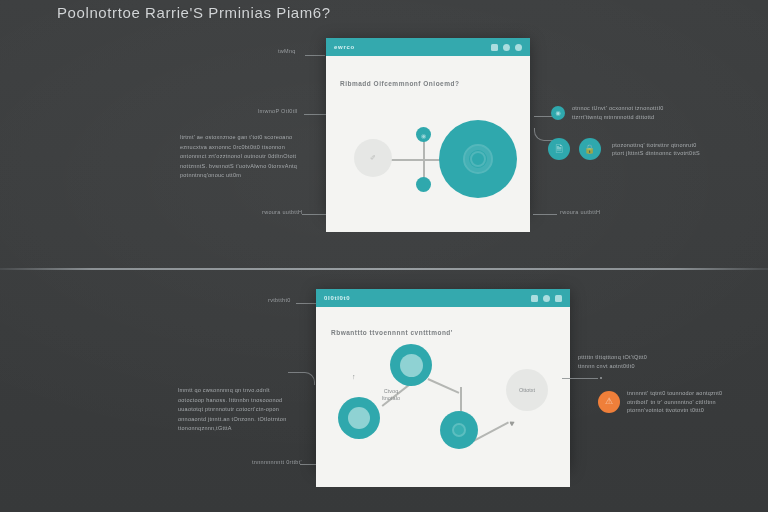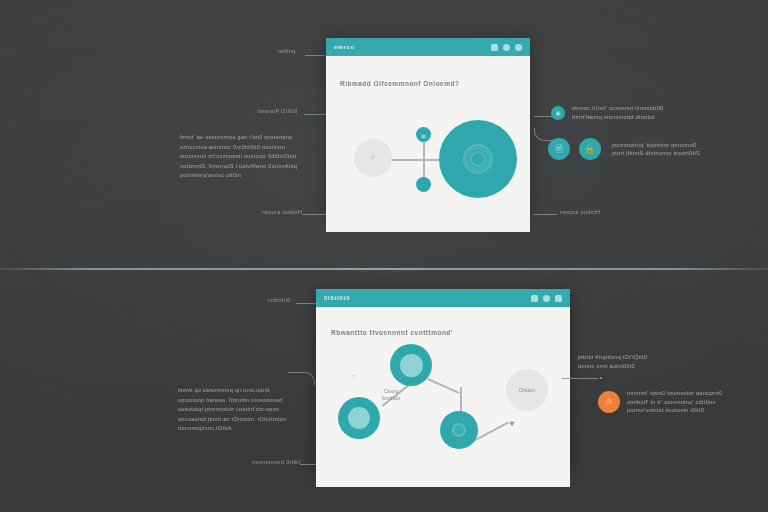--- a/index.html
+++ b/index.html
@@ -128,20 +128,21 @@
     font-size:5.5px;line-height:8.5px;color:#a9adb0;letter-spacing:.25px;white-space:nowrap;
   }
 </style>
 </head>
 <body>
 
 <div class="vignette"></div>
 
 <div class="stage">
 
+  <div class="page-title">Poolnotrtoe Rarrie'S Prminias Piam6?</div>
 
   <div class="divider"></div>
 
   <div class="callout" style="left:278px;top:48px;">twMnq</div>
   <div class="leader" style="left:305px;top:55px;width:20px;"></div>
 
   <div class="callout" style="left:258px;top:108px;">lmwnoP OtI0tlI</div>
   <div class="leader" style="left:304px;top:114px;width:22px;"></div>
 
   <div class="callout" style="left:262px;top:209px;">rwoura uutbttH</div>

